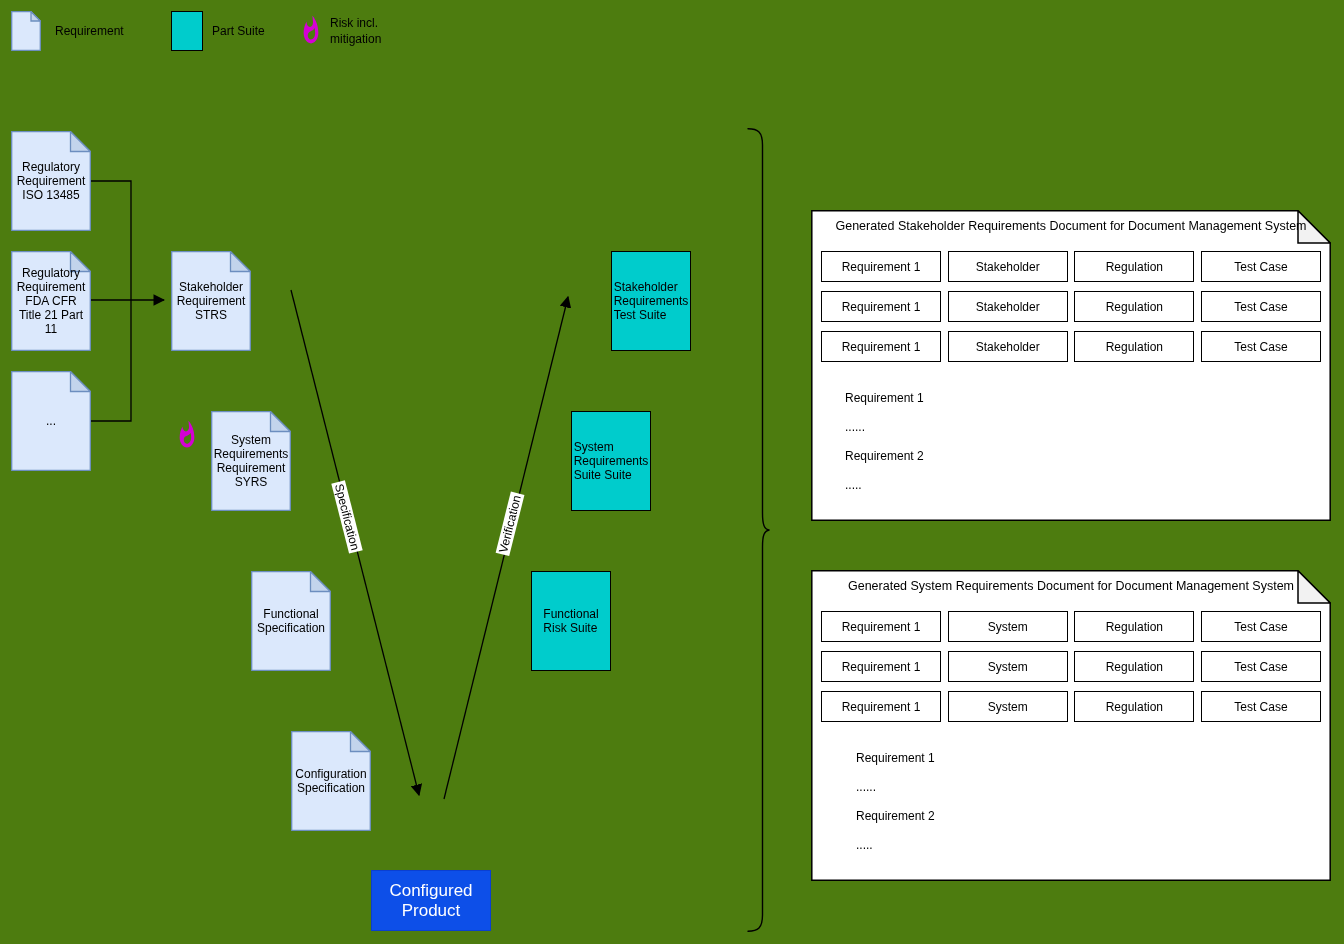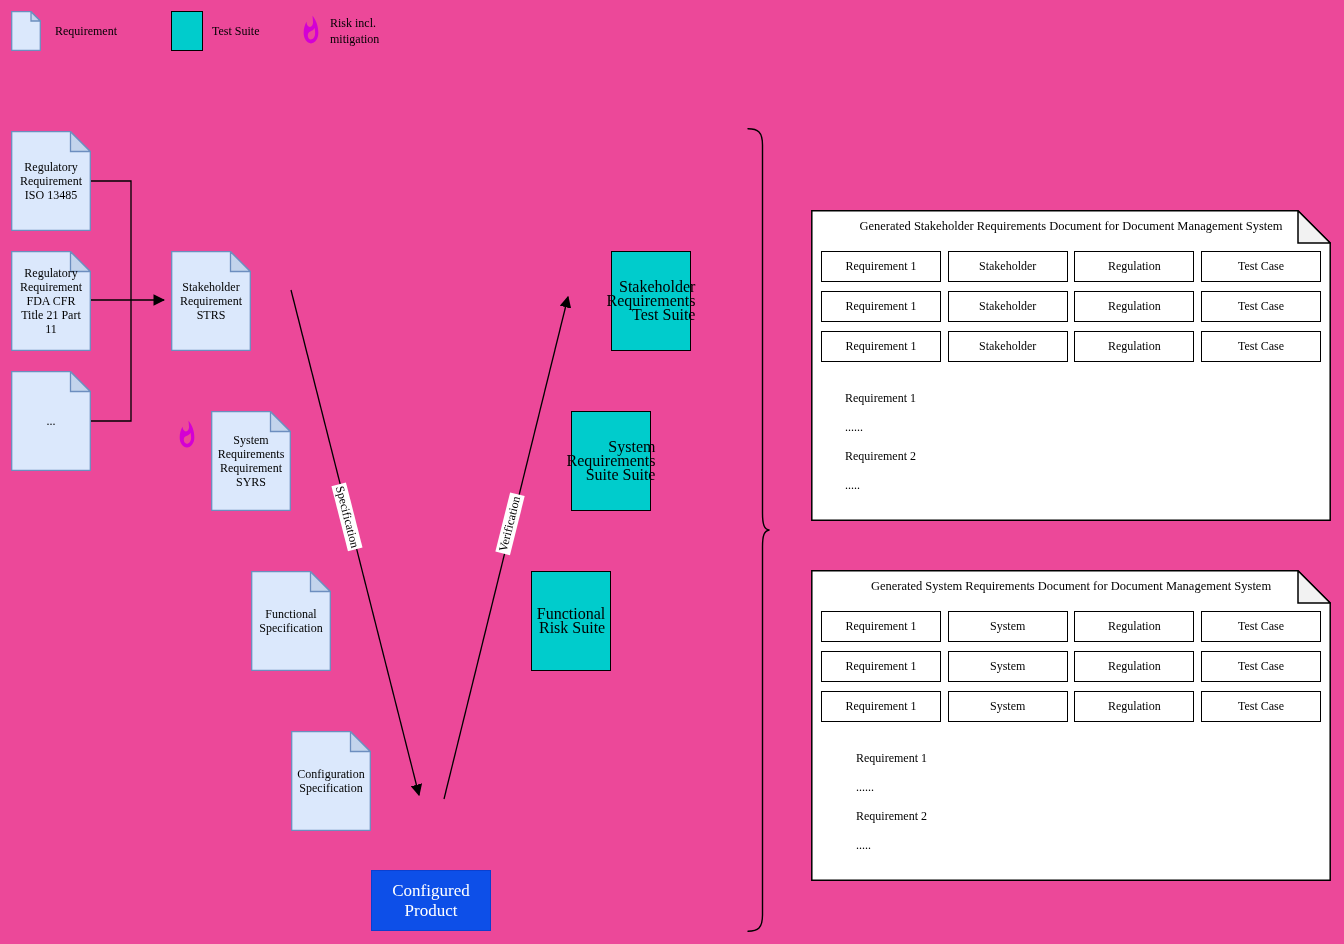--- a/index.html
+++ b/index.html
@@ -1,33 +1,33 @@
 <!DOCTYPE html>
 <html><head>
 <meta charset="utf-8">
 <style>
   html,body{margin:0;padding:0;background:#fff;}
-  #canvas{position:relative;width:1344px;height:944px;background:#ec4899;overflow:hidden;
-          font-family:Liberation Serif, serif;color:#000;}
+  #canvas{position:relative;width:1344px;height:944px;background:#4d7c0f;overflow:hidden;
+          font-family:Liberation Sans, sans-serif;color:#000;}
   svg{display:block;}
   
   #edges{position:absolute;left:0;top:0;pointer-events:none;}
   
   .legend-label{position:absolute;font-size:12px;display:flex;align-items:center;}
   
   .doc-node{position:absolute;width:80px;height:100px;}
   .doc-node .doc-shape{position:absolute;left:0;top:0;}
   .doc-body{fill:#dbe8fc;stroke:#6c8ebf;stroke-width:1.3;}
   .doc-fold{fill:#c3d4ec;stroke:#6c8ebf;stroke-width:1.3;}
   .doc-label{position:absolute;inset:0;display:flex;align-items:center;justify-content:center;
              text-align:center;font-size:12px;line-height:14px;padding:4px;box-sizing:border-box;}
   
   .suite-node{position:absolute;width:80px;height:100px;background:#00cccc;border:1.5px solid #000;
               box-sizing:border-box;display:flex;align-items:center;justify-content:center;
-              text-align:right;font-size:16px;line-height:14px;padding:16px;}
+              text-align:left;font-size:12px;line-height:14px;padding:16px;}
   
   .product-node{position:absolute;left:371px;top:870px;width:120px;height:61px;background:#0d4fe8;
                 border:1.5px solid #0b3fd0;box-sizing:border-box;display:flex;align-items:center;
                 justify-content:center;text-align:center;font-size:17px;color:#fff;}
   
   .edge-label{position:absolute;background:#fff;font-size:12px;white-space:nowrap;padding:0 2px;}
   .edge-label.spec{left:347px;top:517px;transform:translate(-50%,-50%) rotate(75.7deg);}
   .edge-label.verif{left:510px;top:524px;transform:translate(-50%,-50%) rotate(-76deg);}
   
   .flame{position:absolute;}
@@ -71,21 +71,21 @@
              C764,530.5 762.5,536 762.5,547 L762.5,915 C762.5,928 758,931.3 748,931.3" fill="none" stroke="#000" stroke-width="1.4" stroke-linecap="round"></path>
   </svg>
 
   <svg class="doc-shape" style="position:absolute;left:11px;top:11px" width="30" height="40" viewBox="0 0 30 40">
     <path class="doc-body" d="M0.7,0.7 L20,0.7 L29.3,10 L29.3,39.3 L0.7,39.3 Z"></path>
     <path class="doc-fold" d="M20,0.7 L20,10 L29.3,10 Z"></path>
   </svg>
   <div class="legend-label" style="left:55px;top:11px;height:40px">Requirement</div>
 
   <div class="legend-swatch-suite"></div>
-  <div class="legend-label" style="left:212px;top:11px;height:40px">Test Suite</div>
+  <div class="legend-label" style="left:212px;top:11px;height:40px">Part Suite</div>
 
   <svg class="flame" style="left:300px;top:15px" width="22" height="31" viewBox="0 0 24 24" preserveAspectRatio="none">
     <path d="M13.5.67s.74 2.65.74 4.8c0 2.06-1.35 3.73-3.41 3.73-2.07 0-3.63-1.67-3.63-3.73l.03-.36C5.21 7.51 4 10.62 4 14c0 4.42 3.58 8 8 8s8-3.58 8-8C20 8.61 17.41 3.8 13.5.67zM11.71 19c-1.78 0-3.22-1.4-3.22-3.14 0-1.62 1.05-2.76 2.81-3.12 1.77-.36 3.6-1.21 4.62-2.58.39 1.29.59 2.65.59 4.04 0 2.65-2.15 4.8-4.8 4.8z"></path>
   </svg>
   <div class="legend-label" style="left:330px;top:15px;height:32px;display:block;line-height:16px">
     <div>Risk incl.</div>
     <div>mitigation</div>
   </div>
 
   <div class="doc-node" style="left:11px;top:131px">

